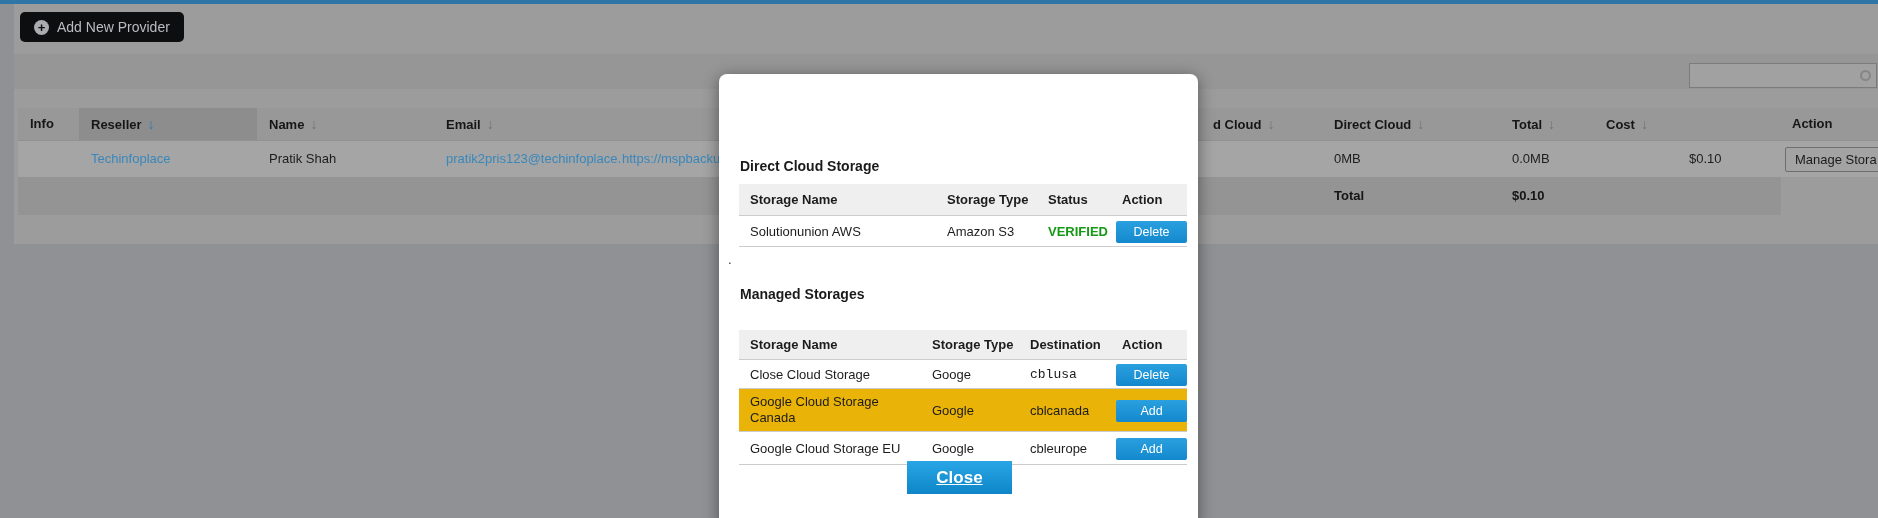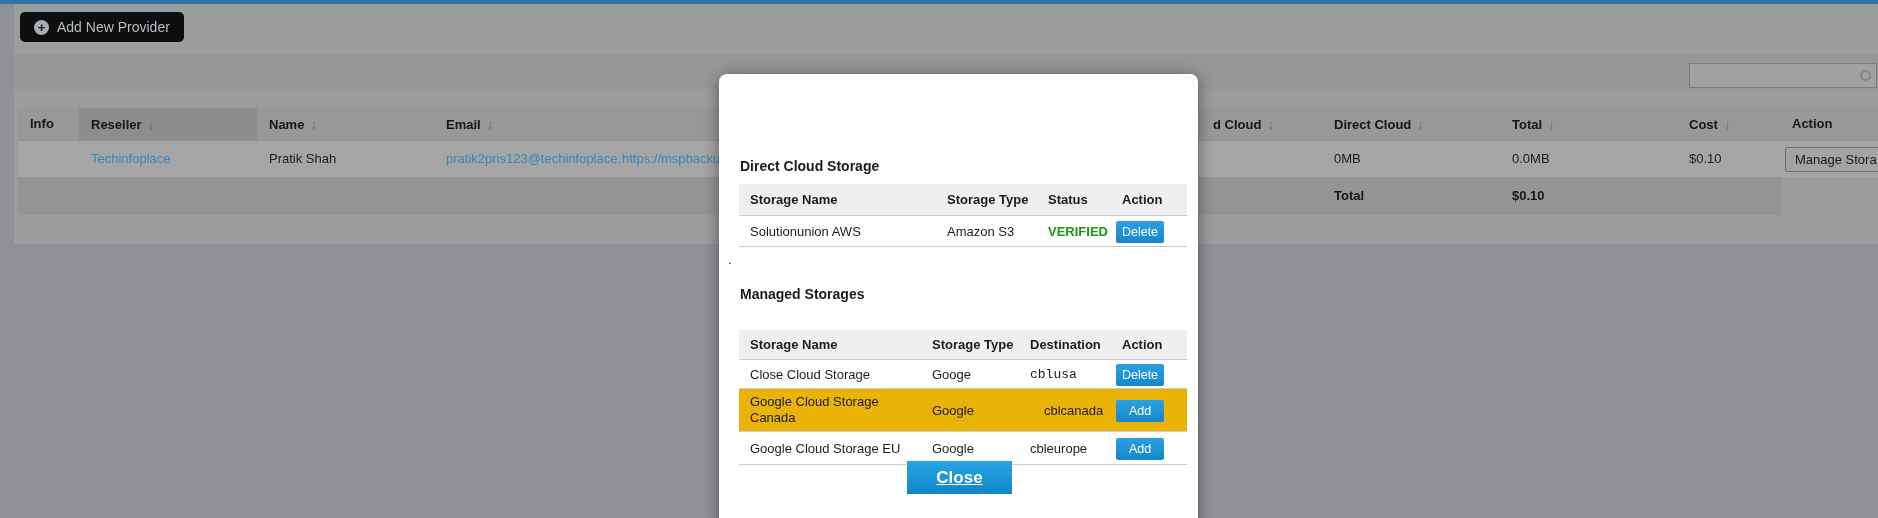--- a/index.html
+++ b/index.html
@@ -43,21 +43,21 @@
   .modal { left:719px; top:74px; width:479px; height:456px; background:#ffffff; border-radius:8px;
            box-shadow:0 3px 16px rgba(0,0,0,0.45); }
   .m-abs { position:absolute; }
   .m-title { left:21px; top:12px; font-size:19px; font-weight:bold; color:#111; white-space:nowrap; }
   .m-heading { left:21px; font-size:14px; font-weight:bold; color:#1a1a1a; white-space:nowrap; }
   .m-thead { left:20px; width:448px; background:#efefef; border-bottom:1px solid #cccccc; }
   .m-row { left:20px; width:448px; border-bottom:1px solid #cccccc; }
   .m-cell { position:absolute; font-size:13px; color:#1c1c1c; white-space:nowrap; }
   .m-cell.hd { font-weight:bold; }
   .verified { color:#169a16; font-weight:bold; }
-  .m-btn { position:absolute; width:48px; height:22px; border:none; border-radius:2px; color:#fff; font-size:12.5px;
+  .m-btn { position:absolute; width:71px; height:22px; border:none; border-radius:2px; color:#fff; font-size:12.5px;
            background:linear-gradient(#2aa0df,#1488cd); text-align:center; line-height:22px; cursor:pointer;
            font-family:"Liberation Sans", sans-serif; }
   .close-btn { left:188px; top:387px; width:105px; height:33px; border:none; background:linear-gradient(#29a5e5,#0e86c8);
                color:#ffffff; font-size:17px; font-weight:bold; text-decoration:underline; text-align:center; line-height:33px;
                cursor:pointer; font-family:"Liberation Sans", sans-serif; }
   .stray-dot { left:9px; top:178px; font-size:13px; color:#333; }
 </style>
 </head>
 <body>
 
@@ -90,21 +90,21 @@
   <div class="abs th" style="left:446px">
     <span>Email</span><span class="arrow gray">↓</span></div>
   <div class="abs th" style="left:812px">
     <span>Login</span></div>
   <div class="abs th" style="left:1213px">
     <span>d Cloud</span><span class="arrow gray">↓</span></div>
   <div class="abs th" style="left:1334px">
     <span>Direct Cloud</span><span class="arrow gray">↓</span></div>
   <div class="abs th" style="left:1512px">
     <span>Total</span><span class="arrow gray">↓</span></div>
-  <div class="abs th" style="left:1689px">
+  <div class="abs th" style="left:1606px">
     <span>Cost</span><span class="arrow gray">↓</span></div>
   <div class="abs th" style="left:1792px">
     <span>Action</span></div>
 
   <div class="abs row-band"></div>
   <div class="abs td link" style="left:91px">Techinfoplace</div>
   <div class="abs td" style="left:269px">Pratik Shah</div>
   <div class="abs td link" style="left:446px">pratik2pris123@techinfoplace.</div>
   <div class="abs td link" style="left:622px">https://mspbackup</div>
   <div class="abs td" style="left:1334px">0MB</div>
@@ -147,21 +147,21 @@
     <div class="m-abs m-row" style="top:286px; height:29px;">
       <span class="m-cell" style="left:11px;  line-height:29px;">Close Cloud Storage</span>
       <span class="m-cell" style="left:193px; line-height:29px;">Googe</span>
       <span class="m-cell" style="left:291px; line-height:29px;font-family:Liberation Mono, monospace;">cblusa</span>
       <button class="m-btn" style="left:377px; top:4px;">Delete</button>
     </div>
 
     <div class="m-abs m-row" style="top:315px; height:43px; background:#eab308;">
       <span class="m-cell" style="left:11px; top:5px; width:165px; white-space:normal; line-height:16px;">Google Cloud Storage Canada</span>
       <span class="m-cell" style="left:193px; line-height:43px;">Google</span>
-      <span class="m-cell" style="left:305px; line-height:43px;">cblcanada</span>
+      <span class="m-cell" style="left:291px; line-height:43px;">cblcanada</span>
       <button class="m-btn" style="left:377px; top:11px;">Add</button>
     </div>
 
     <div class="m-abs m-row" style="top:358px; height:33px;">
       <span class="m-cell" style="left:11px;  line-height:33px;">Google Cloud Storage EU</span>
       <span class="m-cell" style="left:193px; line-height:33px;">Google</span>
       <span class="m-cell" style="left:291px; line-height:33px;">cbleurope</span>
       <button class="m-btn" style="left:377px; top:6px;">Add</button>
     </div>
 

